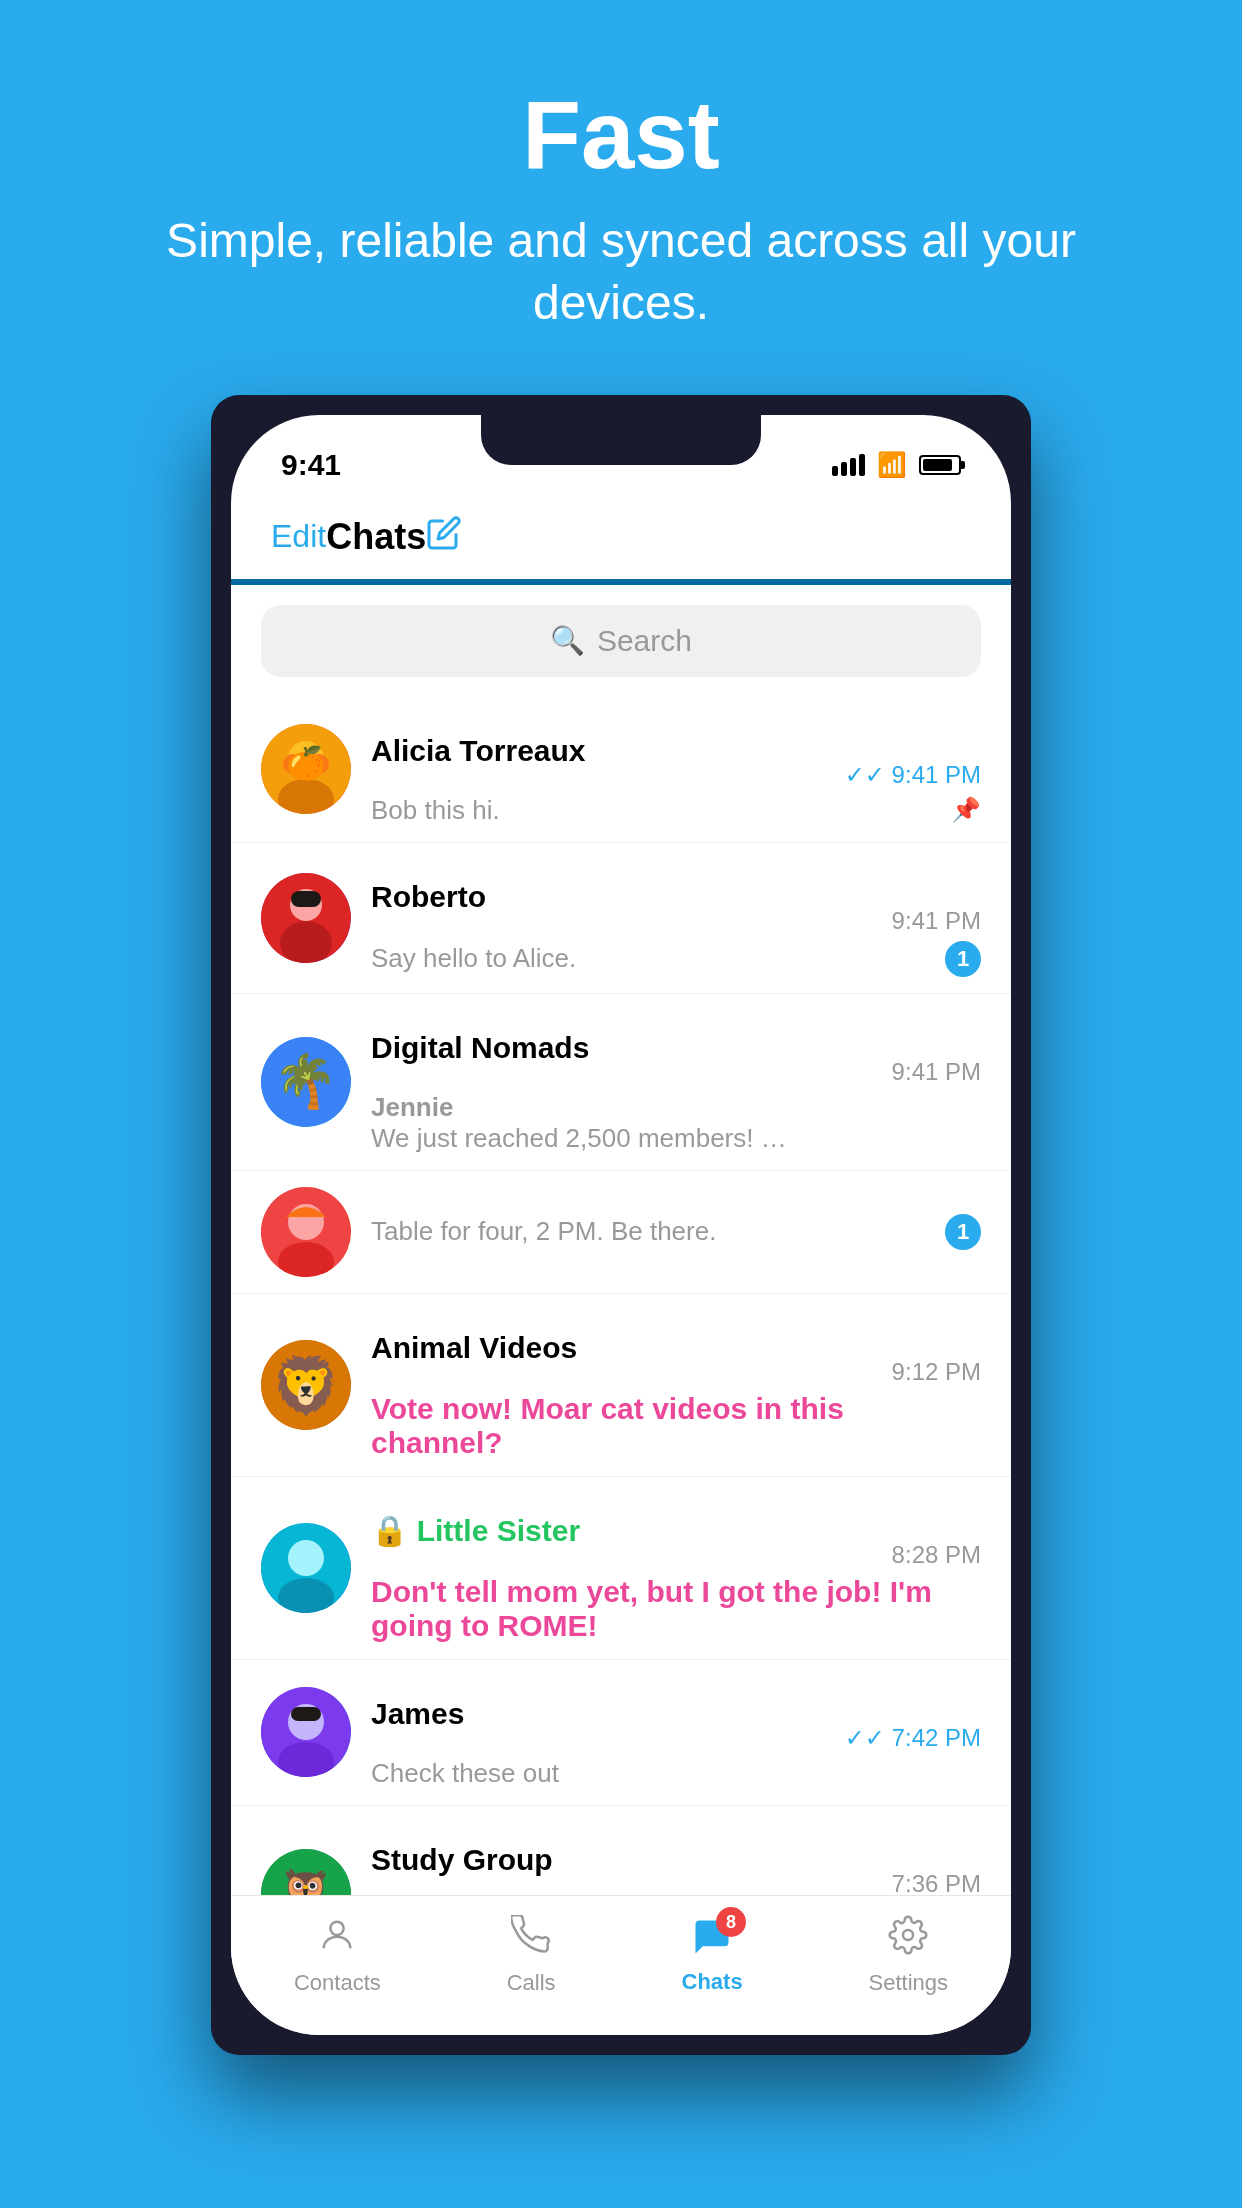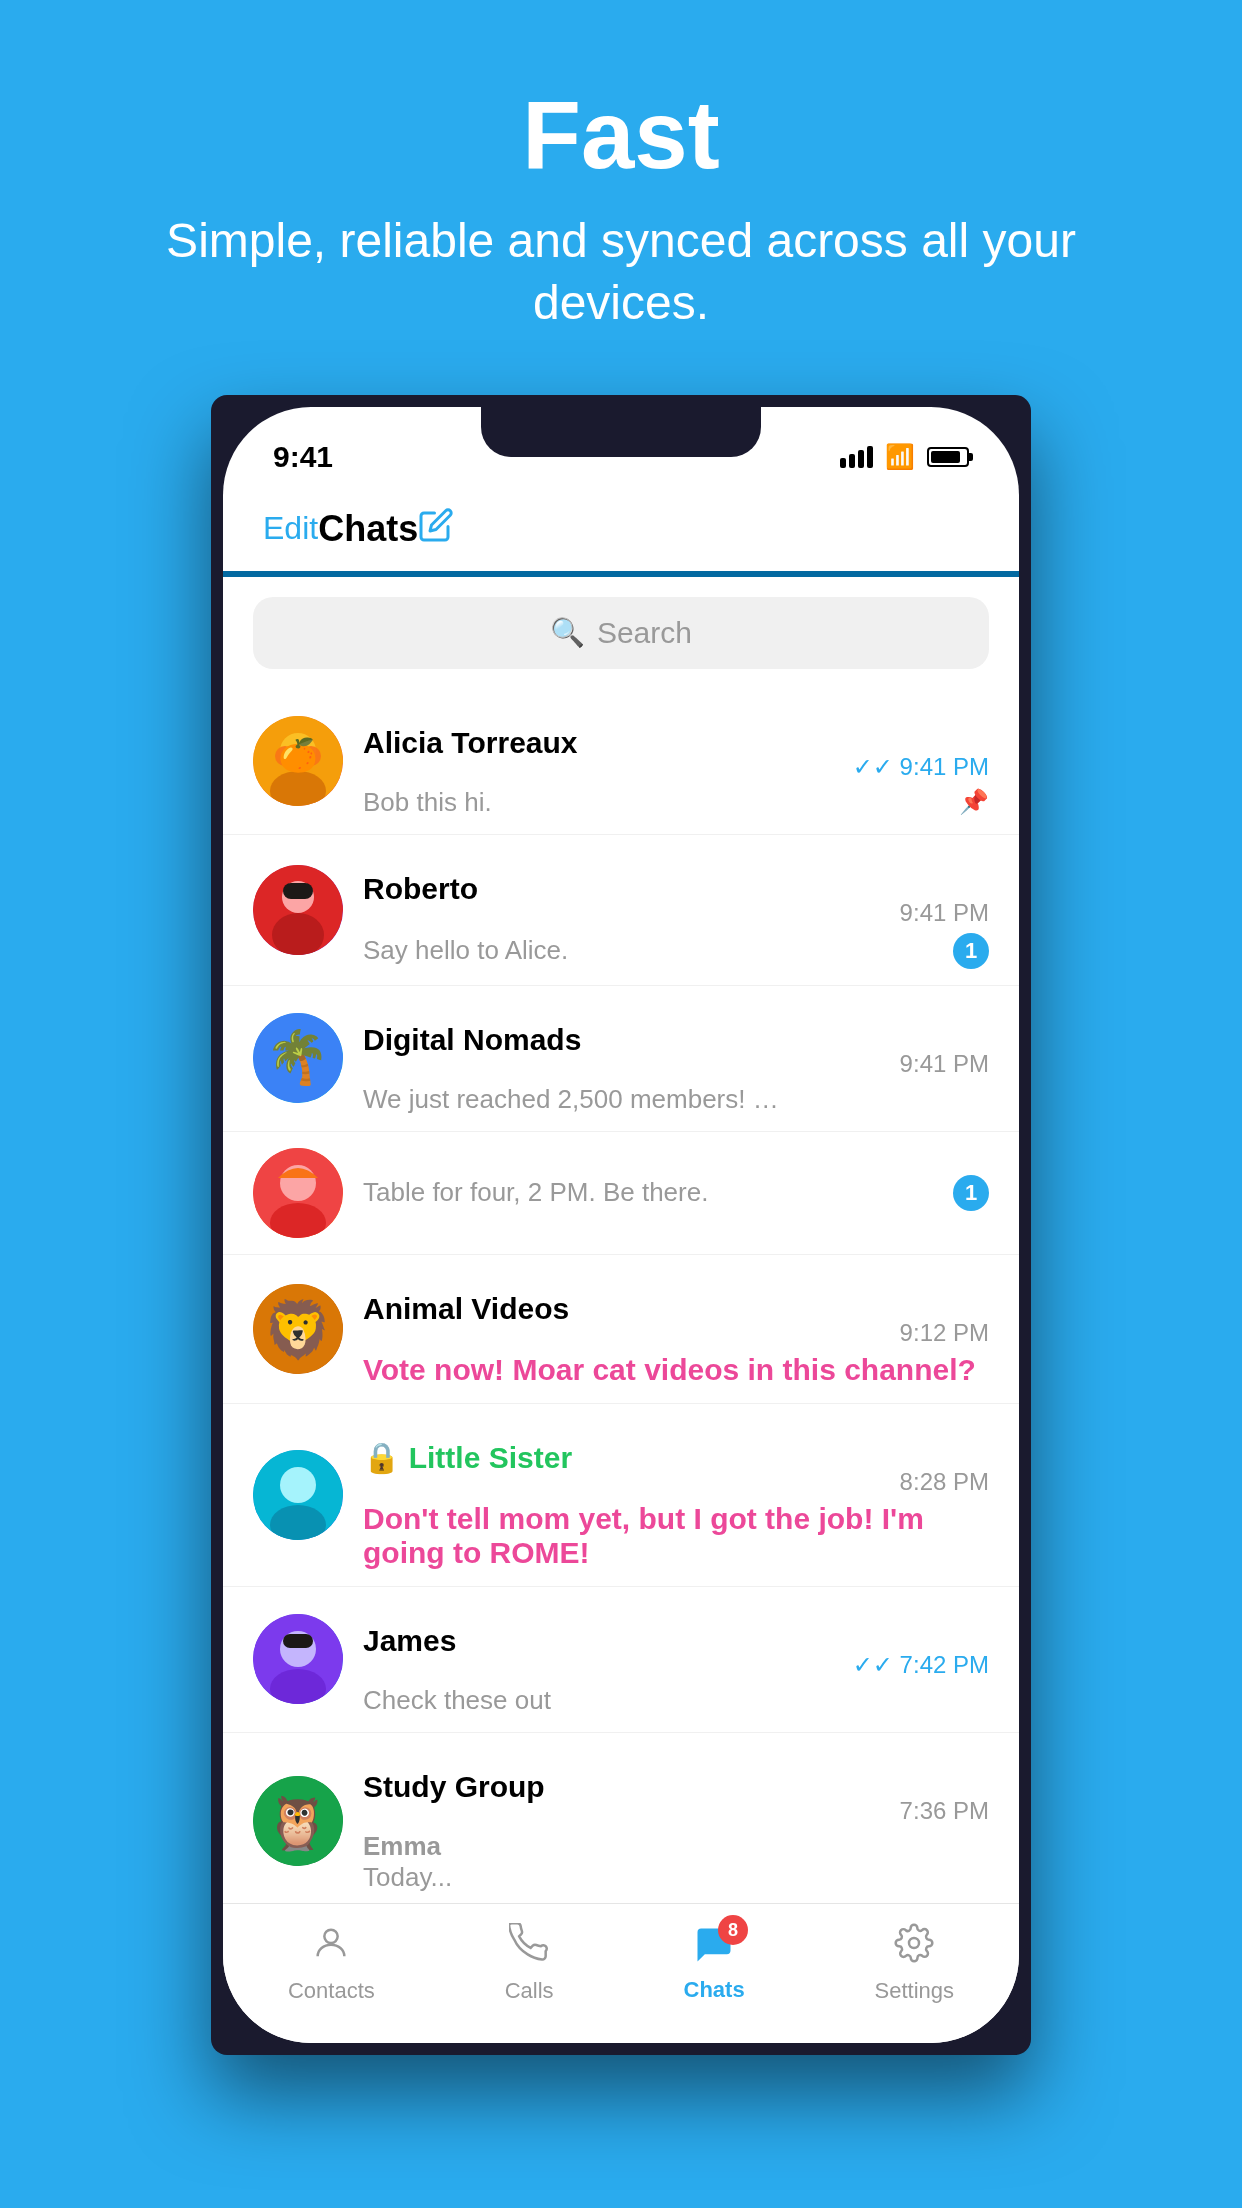--- a/index.html
+++ b/index.html
@@ -36,24 +36,24 @@
       margin-top: 60px;
       position: relative;
       width: 820px;
       height: 1680px;
     }
 
     .phone-outer {
       width: 820px;
       height: 1660px;
       background: #1a1a2e;
-      border-radius: 16px;
+      border-radius: 28px;
       position: relative;
       box-shadow: 0 40px 80px rgba(0,0,0,0.5);
-      padding: 12px;
+      padding: 20px;
     }
 
     .phone-inner {
       width: 100%;
       height: 100%;
       background: white;
       border-radius: 88px;
       overflow: hidden;
       position: relative;
     }
@@ -456,20 +456,21 @@
               <circle cx="45" cy="45" r="45" fill="#3b82f6"></circle>
               <text x="45" y="62" text-anchor="middle" font-size="52">🌴</text>
             </svg>
           </div>
           <div class="chat-content">
             <div class="chat-top">
               <span class="chat-name">Digital Nomads</span>
               <span class="chat-time">9:41 PM</span>
             </div>
             <div>
+              <div class="chat-preview-name">Jennie</div>
               <div class="chat-preview">We just reached 2,500 members! WOO!</div>
             </div>
           </div>
         </div>
 
         <div class="chat-item">
           <div class="avatar avatar-veronica">
             <svg viewBox="0 0 90 90" width="90" height="90">
               <circle cx="45" cy="45" r="45" fill="#ef4444"></circle>
               <circle cx="45" cy="35" r="18" fill="#fca5a5"></circle>

